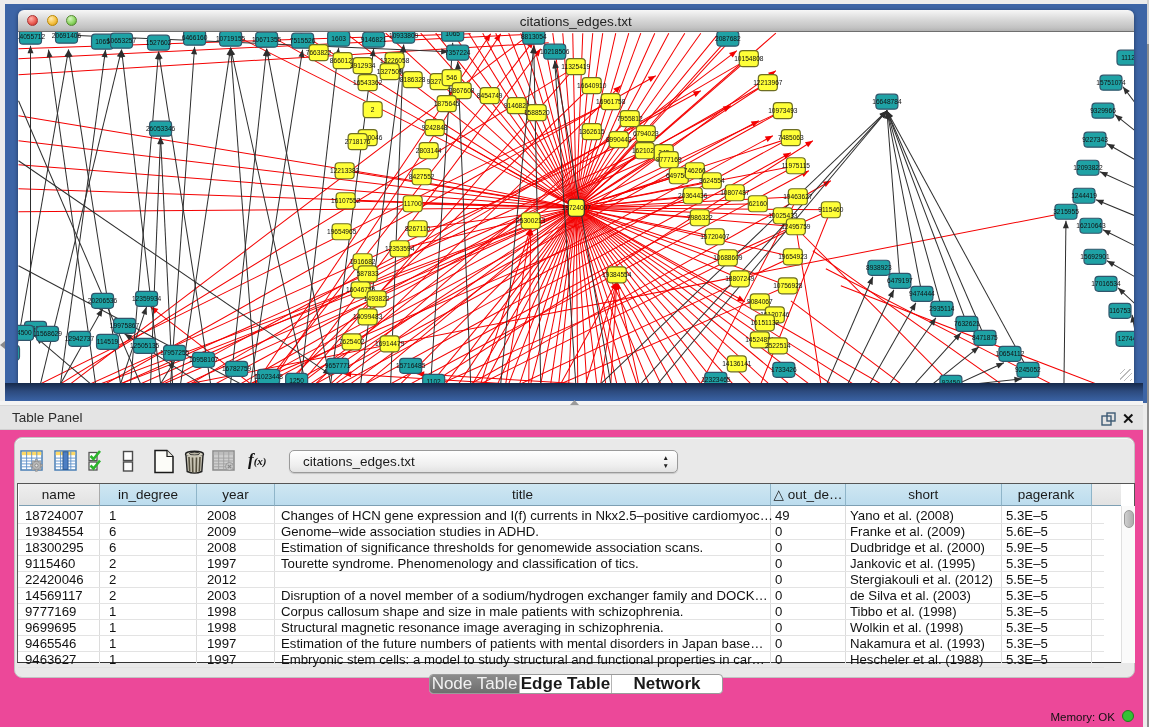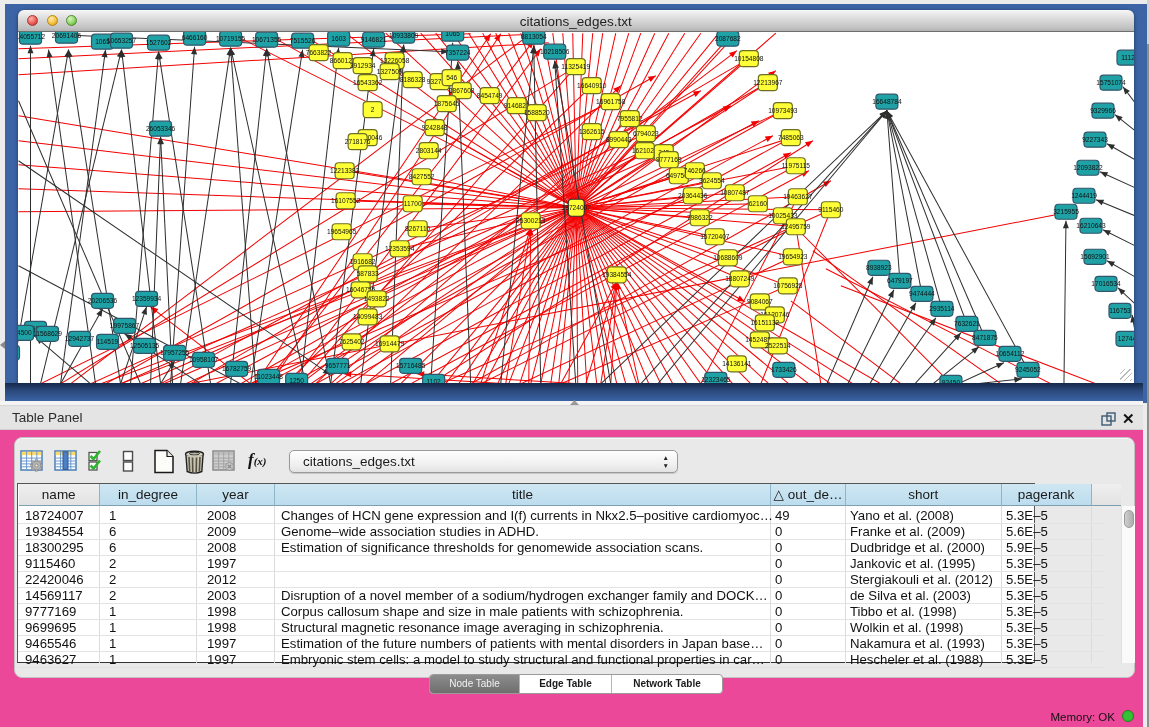--- a/index.html
+++ b/index.html
@@ -30,32 +30,32 @@
 #tphead .t{position:absolute;left:12px;top:4px;font-size:13.5px;color:#2b2b2b}
 #floatic{position:absolute;left:1101px;top:6px;width:15px;height:14px}
 #closeic{position:absolute;left:1122px;top:4px;font-size:15px;font-weight:bold;color:#111}
 #panel{position:absolute;left:14px;top:31px;width:1121px;height:241px;background:#e9e9e9;border:1px solid #c2c2c2;border-radius:8px;box-shadow:inset 0 1px 0 #f8f8f8}
 
 .ic{position:absolute;top:43px}
 #drop{position:absolute;left:289px;top:43.5px;width:389px;height:23px;border:1px solid #9a9a9a;border-radius:5px;background:linear-gradient(#ffffff,#eeeeee 70%,#e2e2e2);box-shadow:0 1px 1px rgba(0,0,0,.15)}
 #drop .t{position:absolute;left:13px;top:3.5px;font-size:13.5px;color:#1a1a1a}
 #drop .a{position:absolute;right:8px;top:3px;font-size:6.5px;color:#222;line-height:8px;text-align:center}
 
-#tbl{position:absolute;left:17px;top:77px;width:1018px;height:180px;background:#fff;border:1px solid #555;border-bottom:1px solid #333}
+#tbl{position:absolute;left:17px;top:77px;width:1118px;height:180px;background:#fff;border:1px solid #555;border-bottom:1px solid #333}
 .hc{position:absolute;top:0;height:22px;background:linear-gradient(#cfe7f2,#bcdcee);border-right:1px solid #8fb5c9;font-size:13.5px;color:#1a1a1a;text-align:center;line-height:22px;border-bottom:1px solid #7d9fb3}
 .hc.gray{background:linear-gradient(#efefef,#e2e2e2);border-right:1px solid #aaa}
 .col{position:absolute;top:22px;height:157px;border-right:1px solid #dcdcdc}
 .row{position:absolute;left:0;width:1086px;height:16px;font-size:13.2px;color:#111;white-space:nowrap;border-bottom:1px solid #e3e3e3}
 .row span{position:absolute;top:0}
 
 #sb{position:absolute;left:1103px;top:22px;width:14px;height:157px;background:#fafafa;border-left:1px solid #e0e0e0}
 #sb .th{position:absolute;left:2px;top:4px;width:10px;height:18px;border-radius:5px;background:linear-gradient(90deg,#cfcfcf,#adadad);border:1px solid #9a9a9a}
 
 #tabs{position:absolute;left:429px;top:268px;height:20px;display:flex;border:1px solid #9a9a9a;border-radius:4px;overflow:hidden;background:#fff}
-#tabs div{font-size:10px;font-weight:bold;line-height:18px;text-align:center;color:#1a1a1a;border-right:1px solid #b5b5b5}
+#tabs div{font-size:17px;font-weight:bold;line-height:18px;text-align:center;color:#1a1a1a;border-right:1px solid #b5b5b5}
 #tabs .sel{background:linear-gradient(#8c8c8c,#6e6e6e);color:#f2f2f2;font-weight:normal}
 
 #mem{position:absolute;left:0;top:303px;width:1143px;height:18px;font-size:11.5px;color:#111}
 #mem .t{position:absolute;right:28px;top:2px}
 #mem .c{position:absolute;right:9px;top:1px;width:12px;height:12px;border-radius:50%;background:#35c135;border:1px solid #1e7d1e}
 </style></head><body>
 <div id="leftstrip"></div>
 <div id="desk"></div>
 <div id="rightstrip">
     <div class="t"></div>
@@ -844,20 +844,21 @@
         <span style="left:189px">2008</span>
         <span style="left:263px">Estimation of significance thresholds for genomewide association scans.</span>
         <span style="left:757px">0</span>
         <span style="left:832px">Dudbridge et al. (2000)</span>
         <span style="left:988px">5.9E–5</span>
       </div>
 <div class="row" style="top:71.5px">
         <span style="left:7px">9115460</span>
         <span style="left:91px">2</span>
         <span style="left:189px">1997</span>
+        <span style="left:263px">Tourette syndrome. Phenomenology and classification of tics.</span>
         <span style="left:757px">0</span>
         <span style="left:832px">Jankovic et al. (1995)</span>
         <span style="left:988px">5.3E–5</span>
       </div>
 <div class="row" style="top:87.5px">
         <span style="left:7px">22420046</span>
         <span style="left:91px">2</span>
         <span style="left:189px">2012</span>
         <span style="left:757px">0</span>
         <span style="left:832px">Stergiakouli et al. (2012)</span>

